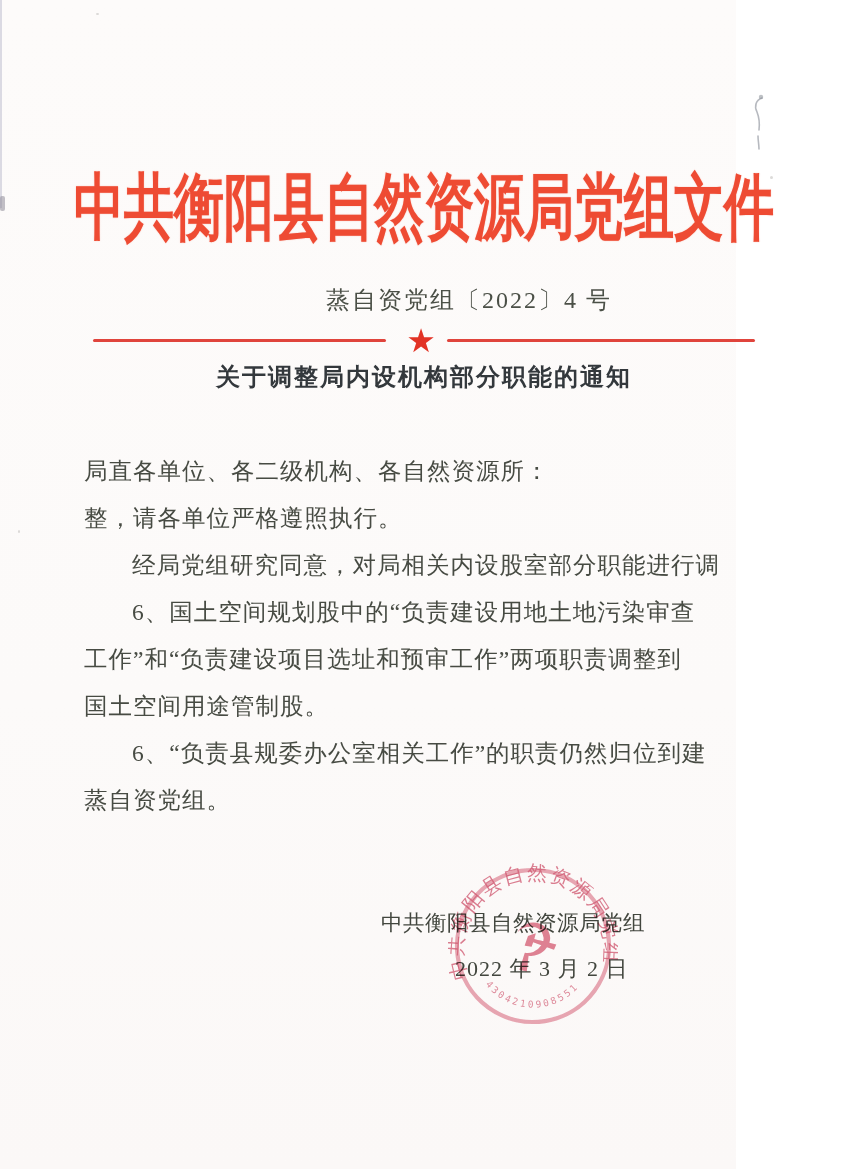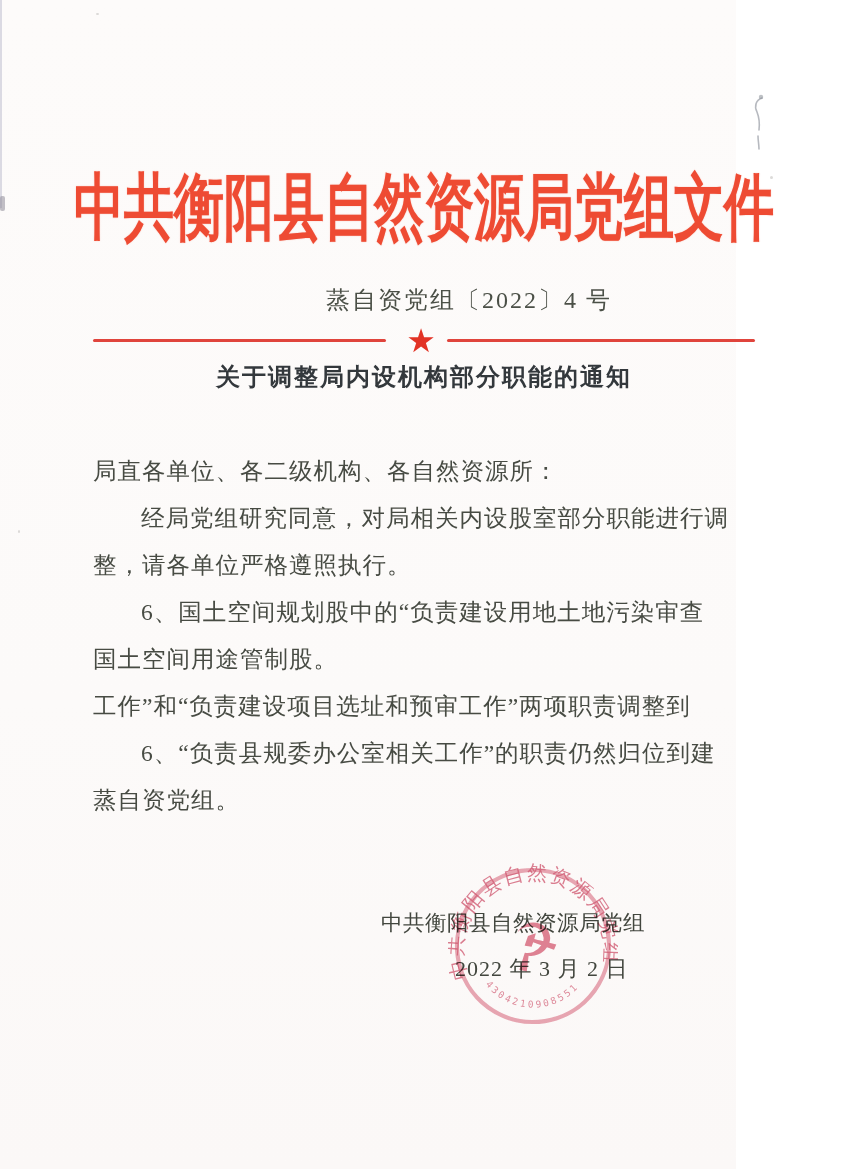--- a/index.html
+++ b/index.html
@@ -34,21 +34,21 @@
     font-family:"DejaVu Sans",sans-serif;
   }
   
   .subject{
     position:absolute;left:0;top:361px;width:848px;text-align:center;
     font-family:"Liberation Sans","DejaVu Sans",sans-serif;
     font-size:24px;font-weight:bold;letter-spacing:2px;color:#33383c;
   }
   
   .body-block{
-    position:absolute;left:93px;top:448px;width:664px;
+    position:absolute;left:84px;top:448px;width:664px;
     font-size:23.5px;color:#474b43;letter-spacing:1px;
   }
   .body-line{height:47px;line-height:47px;white-space:nowrap;}
   .body-line.indent{padding-left:48px;}
   
   .sig-org{
     position:absolute;left:381px;top:908px;
     font-size:21.5px;letter-spacing:0.5px;color:#42463e;white-space:nowrap;
   }
   .sig-date{
@@ -91,25 +91,25 @@
   <div class="doc-number">蒸自资党组〔2022〕4 号</div>
 
   <div class="rule-left"></div>
   <div class="rule-star">★</div>
   <div class="rule-right"></div>
 
   <div class="subject">关于调整局内设机构部分职能的通知</div>
 
   <div class="body-block">
     <div class="body-line">局直各单位、各二级机构、各自然资源所：</div>
+    <div class="body-line">整，请各单位严格遵照执行。</div>
     <div class="body-line indent">经局党组研究同意，对局相关内设股室部分职能进行调</div>
-    <div class="body-line">整，请各单位严格遵照执行。</div>
     <div class="body-line indent">6、国土空间规划股中的“负责建设用地土地污染审查</div>
+    <div class="body-line">工作”和“负责建设项目选址和预审工作”两项职责调整到</div>
     <div class="body-line">国土空间用途管制股。</div>
-    <div class="body-line">工作”和“负责建设项目选址和预审工作”两项职责调整到</div>
     <div class="body-line indent">6、“负责县规委办公室相关工作”的职责仍然归位到建</div>
     <div class="body-line">蒸自资党组。</div>
   </div>
 
   <div class="sig-org">中共衡阳县自然资源局党组</div>
   <div class="sig-date">2022 年 3 月 2 日</div>
 
   <svg class="seal" viewBox="0 0 170 170">
     <g transform="rotate(-9 85 85)">
       <circle cx="85" cy="85" r="76" fill="none" stroke="#d4506a" stroke-width="4.2" opacity="0.55"></circle>

